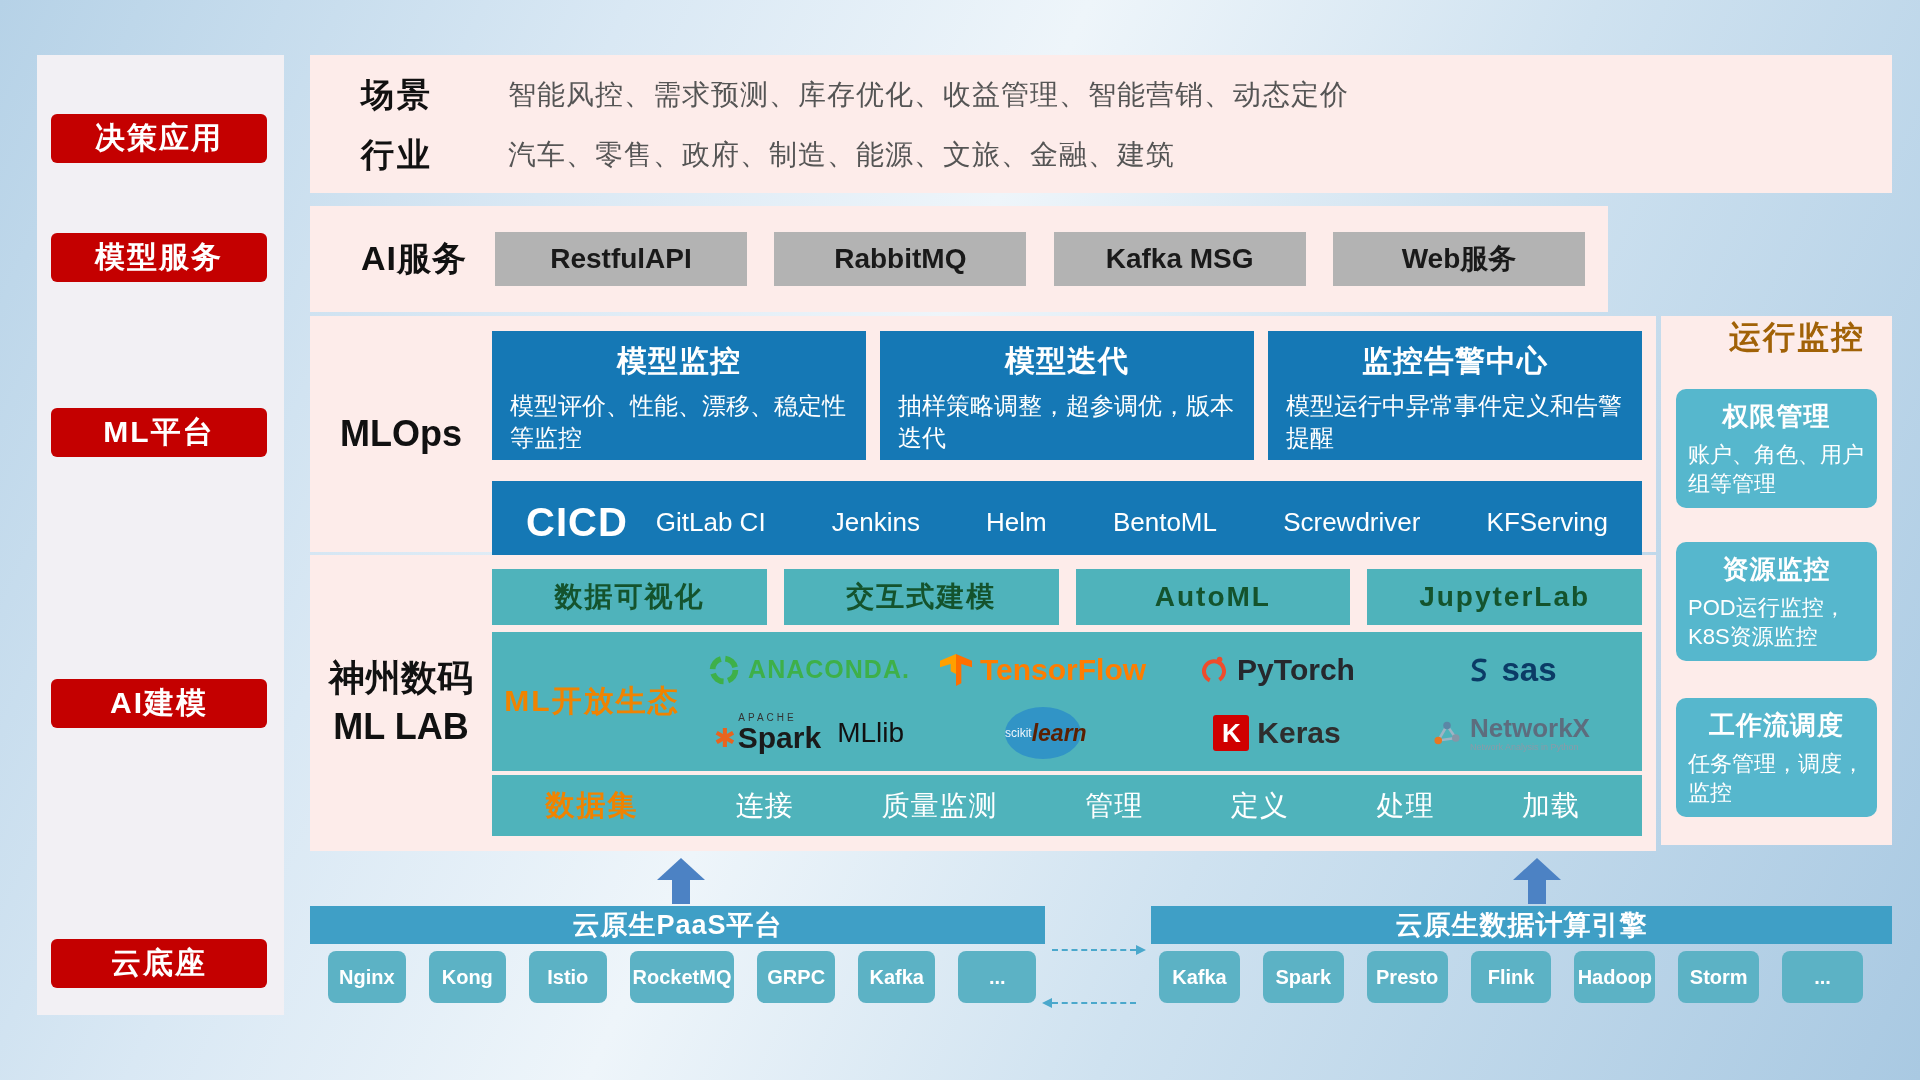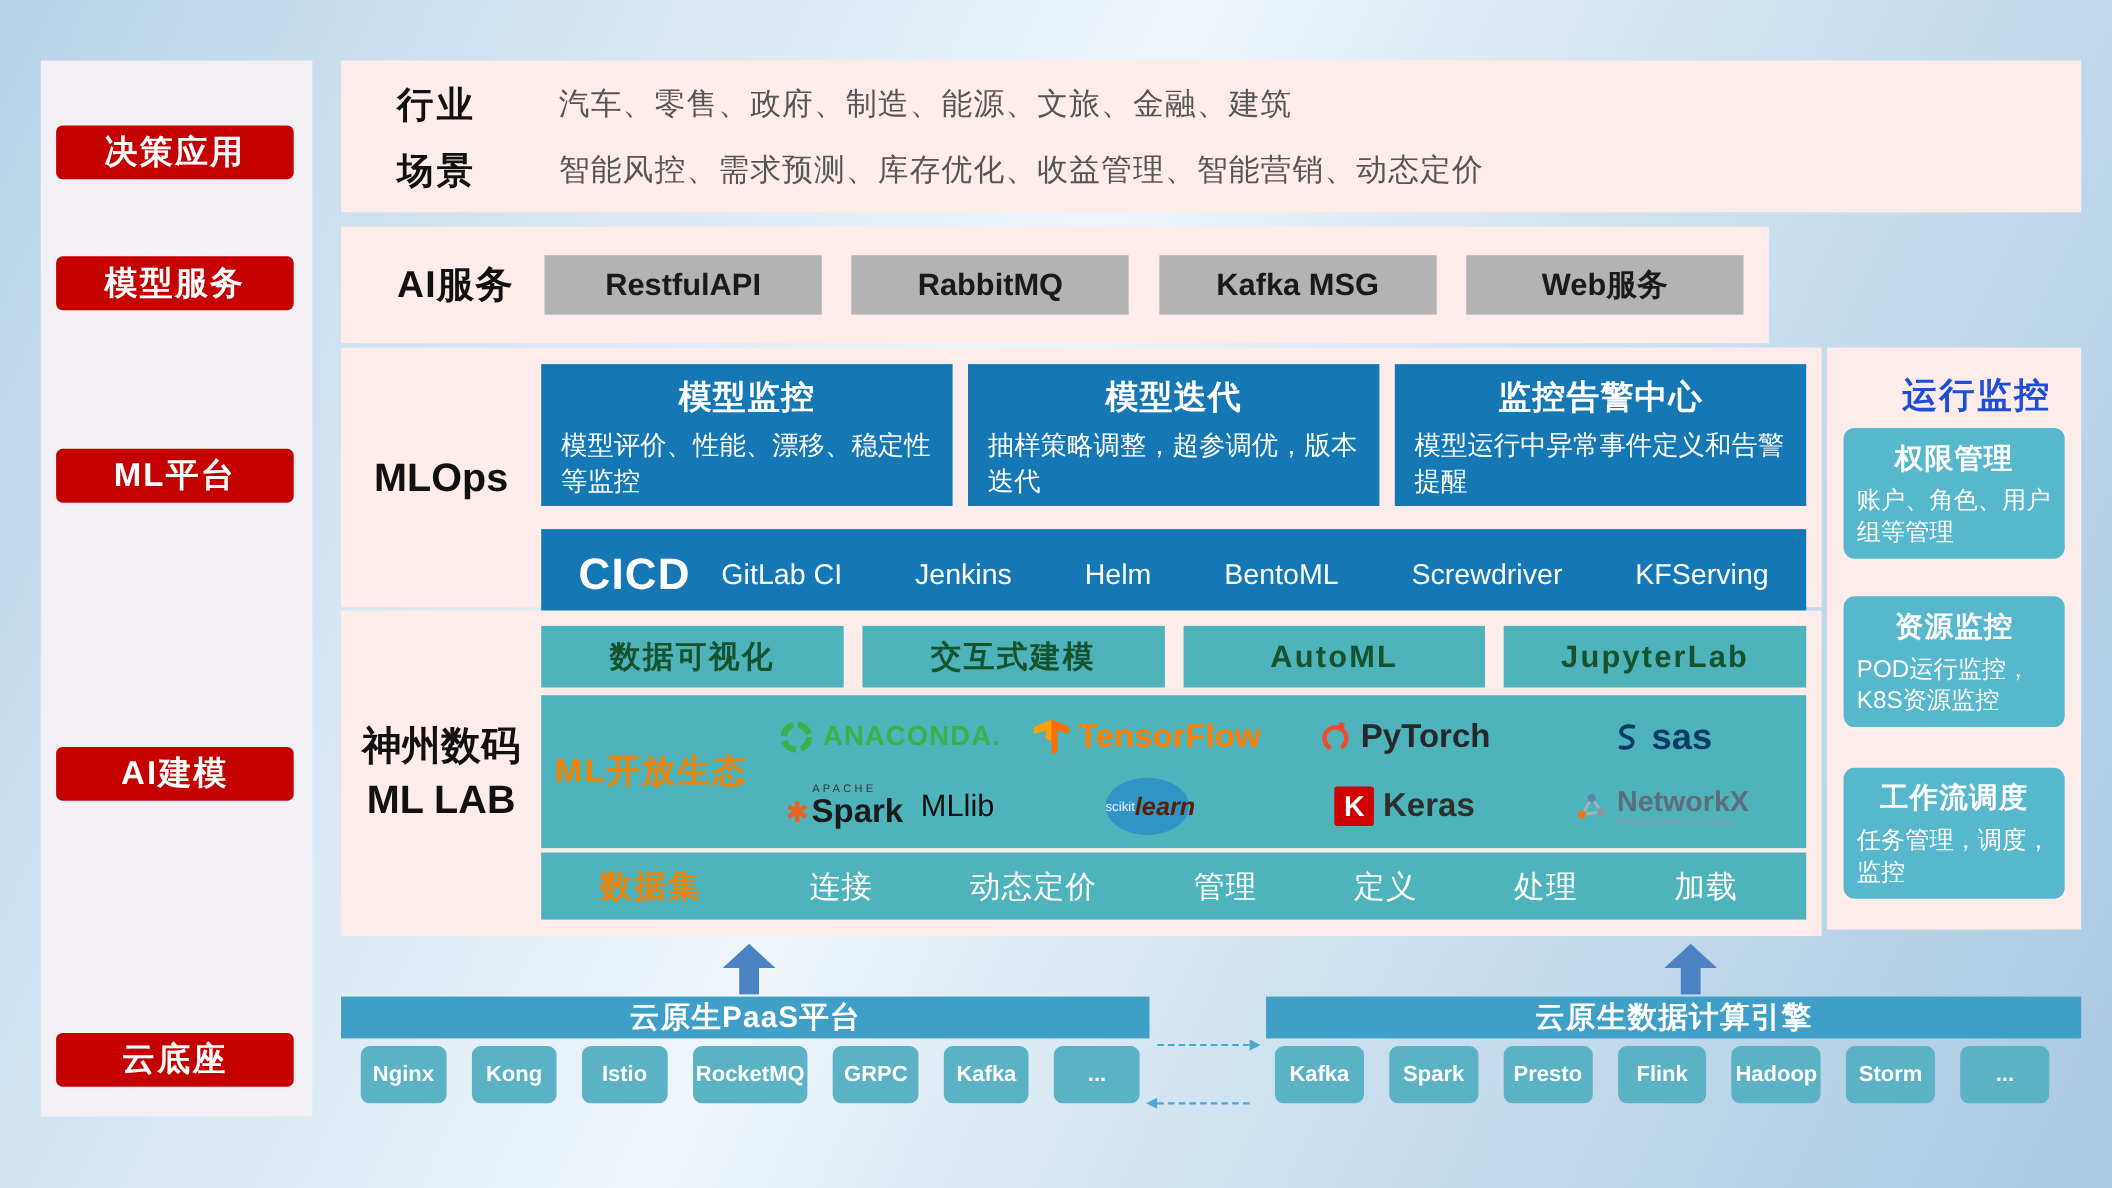--- a/index.html
+++ b/index.html
@@ -73,21 +73,21 @@
     display:flex; align-items:center; justify-content:center; border-radius:3px; }
   .keras-text { color:#2e2e2e; font-size:30px; font-weight:600; }
   .nx-textcol { display:flex; flex-direction:column; line-height:1.1; }
   .nx-text { color:#5d6d7e; font-size:26px; font-weight:bold; }
   .nx-tag { color:#8b9aa8; font-size:9px; }
   .dataset-strip { margin-top:4px; height:61px; background:#4fb3bb; display:flex; align-items:center; }
   .dataset-label { width:200px; text-align:center; color:#f08300; font-size:29px; font-weight:bold; letter-spacing:2px; }
   .dataset-items { flex:1; display:flex; justify-content:space-around; color:#fff; font-size:28px; padding-right:18px; letter-spacing:1px; }
 
   
-  .monitor-title { text-align:center; font-size:32px; font-weight:bold; color:#1d4ed8; margin-top:22px; letter-spacing:2px;padding-left:41px; }
+  .monitor-title { text-align:center; font-size:32px; font-weight:bold; color:#a16207; letter-spacing:2px;padding-left:41px; }
   .monitor-card { position:absolute; left:15px; width:201px; height:119px; border-radius:10px; background:#56b7cd;
     color:#fff; padding:10px 12px; box-sizing:border-box; }
   .m-title { text-align:center; font-size:26px; font-weight:bold; margin-bottom:7px; letter-spacing:1px; }
   .m-desc { font-size:22px; line-height:1.3; }
 
   
   .cloud-bar { position:absolute; height:38px; background:#3f9fc6; color:#fff; font-size:27px; font-weight:bold;
     letter-spacing:1px; display:flex; align-items:center; justify-content:center; }
   .paas-bar { left:310px; top:906px; width:735px; }
   .engine-bar { left:1151px; top:906px; width:741px; }
@@ -116,26 +116,26 @@
   <div class="sidebar">
     <div class="side-btn" style="top:59px">决策应用</div>
     <div class="side-btn" style="top:178px">模型服务</div>
     <div class="side-btn" style="top:353px">ML平台</div>
     <div class="side-btn" style="top:624px">AI建模</div>
     <div class="side-btn" style="top:884px">云底座</div>
   </div>
 
   <div class="panel row1">
     <div class="app-row">
+      <span class="row-label">场景</span>
+      <span class="row-value">智能风控、需求预测、库存优化、收益管理、智能营销、动态定价</span>
+    </div>
+    <div class="app-row">
       <span class="row-label">行业</span>
       <span class="row-value">汽车、零售、政府、制造、能源、文旅、金融、建筑</span>
-    </div>
-    <div class="app-row">
-      <span class="row-label">场景</span>
-      <span class="row-value">智能风控、需求预测、库存优化、收益管理、智能营销、动态定价</span>
     </div>
   </div>
 
   <div class="panel row2">
     <span class="section-label svc-label">AI服务</span>
     <div class="gray-buttons">
       <div class="gray-btn">RestfulAPI</div>
       <div class="gray-btn">RabbitMQ</div>
       <div class="gray-btn">Kafka MSG</div>
       <div class="gray-btn">Web服务</div>
@@ -247,21 +247,21 @@
               <span class="nx-text">NetworkX</span>
               <span class="nx-tag">Network Analysis in Python</span>
             </div>
           </div>
         </div>
       </div>
       <div class="dataset-strip">
         <span class="dataset-label">数据集</span>
         <div class="dataset-items">
           <span>连接</span>
-          <span>动态定价</span>
+          <span>质量监测</span>
           <span>管理</span>
           <span>定义</span>
           <span>处理</span>
           <span>加载</span>
         </div>
       </div>
     </div>
   </div>
 
   <div class="panel monitor-col">

